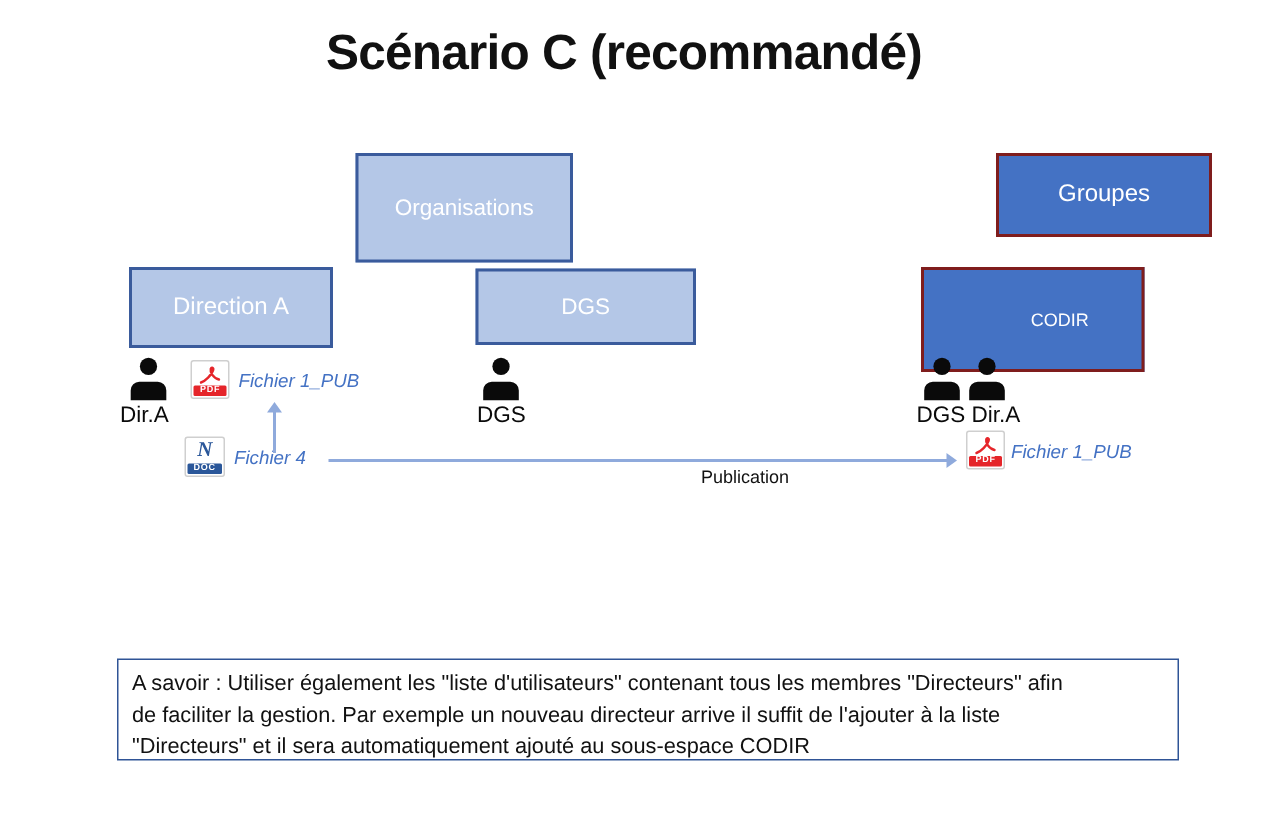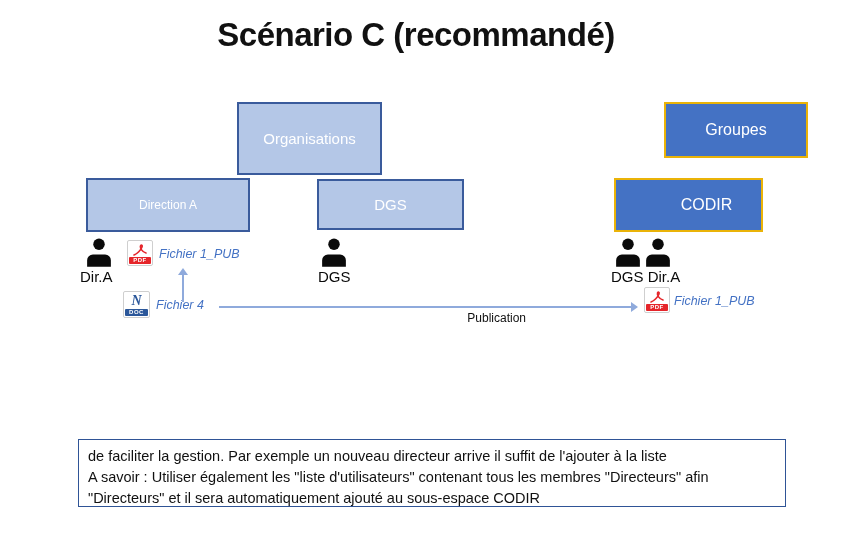--- a/index.html
+++ b/index.html
@@ -9,26 +9,26 @@
   }
   .title{
     position:absolute;left:100px;top:16px;width:600px;text-align:center;
     font-size:33px;font-weight:700;color:#111;letter-spacing:-0.5px;
   }
   .box{
     position:absolute;display:flex;align-items:center;justify-content:center;
     color:#fff;box-sizing:border-box;
   }
   .box.light{background:#b4c7e7;border:2px solid #3a5b9c;}
-  .box.dark{background:#4472c4;border:2px solid #eab308;}
+  .box.dark{background:#4472c4;border:2px solid #7f1d1d;}
   .b-org{left:221px;top:102px;width:145px;height:73px;font-size:15px;}
   .b-grp{left:648px;top:102px;width:144px;height:56px;font-size:16px;}
-  .b-dira{left:70px;top:178px;width:164px;height:54px;font-size:12px;}
+  .b-dira{left:70px;top:178px;width:136px;height:54px;font-size:16px;}
   .b-dgs{left:301px;top:179px;width:147px;height:51px;font-size:15px;}
-  .b-codir{left:598px;top:178px;width:149px;height:54px;font-size:16px;padding-left:36px;}
+  .b-codir{left:598px;top:178px;width:149px;height:70px;font-size:12px;padding-left:36px;}
 
   .person{position:absolute;width:30px;height:30px;}
   .person svg{width:100%;height:100%;display:block;}
   .plabel{position:absolute;font-size:15px;color:#0a0a0a;white-space:nowrap;}
 
   .ficon{position:absolute;width:26px;height:26px;background:#fff;border:1px solid #cfcfcf;
     border-radius:2px;box-sizing:border-box;}
   .ficon .glyphwrap{position:absolute;left:0;top:0;right:0;bottom:7px;display:flex;
     align-items:center;justify-content:center;}
   .ficon .badge{position:absolute;left:1px;right:1px;bottom:1px;height:7px;border-radius:1px;
@@ -146,18 +146,18 @@
   <span class="hline" style="left:166px;top:274px;width:2px;height:28px;"></span>
 
   <span class="hline" style="left:203px;top:306px;width:413px;height:2px;"></span>
   <span class="arrow-right" style="left:615px;top:302px;"></span>
 
   <div class="pub">
     <div class="l1">Publication</div>
   </div>
 
   <div class="note">
+    <div>A savoir : Utiliser également les "liste d'utilisateurs" contenant tous les membres "Directeurs" afin</div>
     <div>de faciliter la gestion. Par exemple un nouveau directeur arrive il suffit de l'ajouter à la liste</div>
-    <div>A savoir : Utiliser également les "liste d'utilisateurs" contenant tous les membres "Directeurs" afin</div>
     <div>"Directeurs" et il sera automatiquement ajouté au sous-espace CODIR</div>
   </div>
 
 </div>
 
 </body></html>

